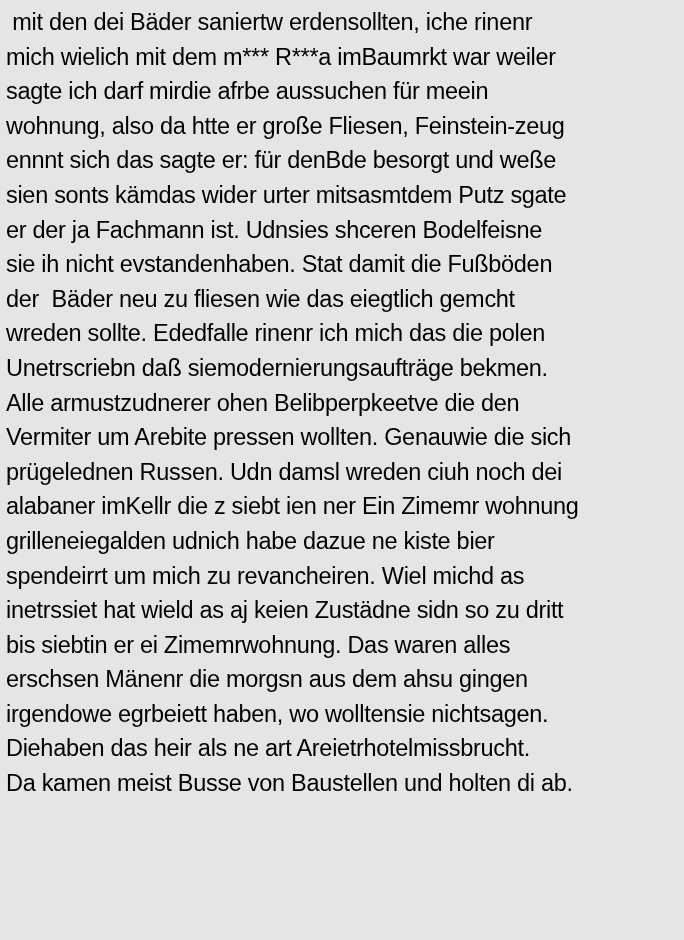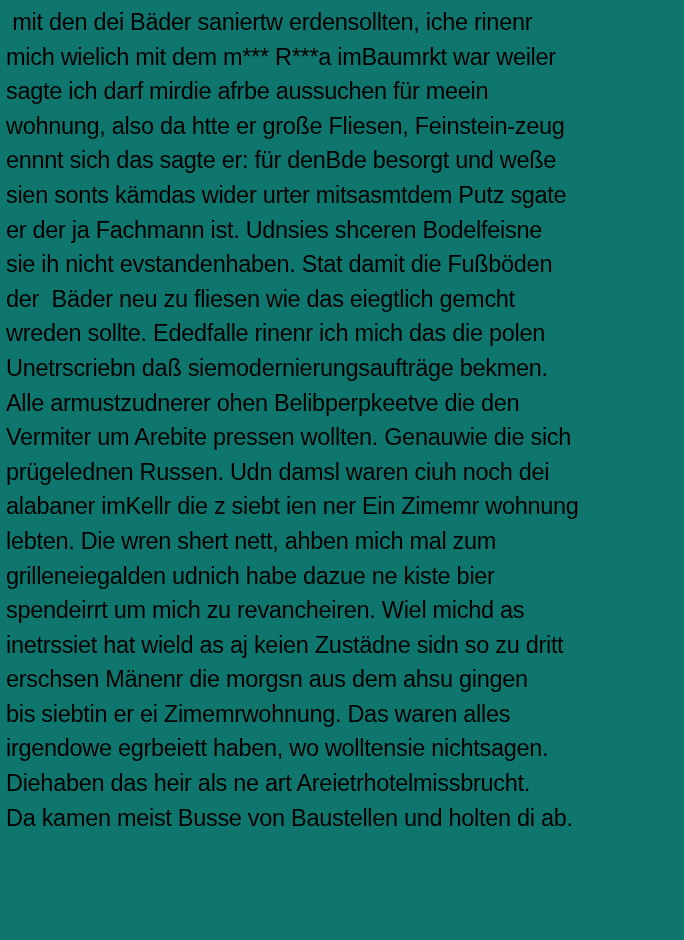--- a/index.html
+++ b/index.html
@@ -8,21 +8,21 @@
     background: #ffffff;
   }
   body {
     width: 684px;
     height: 940px;
     overflow: hidden;
   }
   .page {
     width: 684px;
     height: 940px;
-    background: #0f766e;
+    background: #e5e5e5;
     box-sizing: border-box;
     padding: 5px 4px 0 6px;
   }
   .text-block {
     font-family: "Liberation Sans", sans-serif;
     font-size: 23.5px;
     line-height: 34.6px;
     color: #000000;
     letter-spacing: -0.3px;
   }
@@ -42,25 +42,24 @@
       <div class="text-line">wohnung, also da htte er große Fliesen, Feinstein-zeug</div>
       <div class="text-line">ennnt sich das sagte er: für denBde besorgt und weße</div>
       <div class="text-line">sien sonts kämdas wider urter mitsasmtdem Putz sgate</div>
       <div class="text-line">er der ja Fachmann ist. Udnsies shceren Bodelfeisne</div>
       <div class="text-line">sie ih nicht evstandenhaben. Stat damit die Fußböden</div>
       <div class="text-line">der  Bäder neu zu fliesen wie das eiegtlich gemcht</div>
       <div class="text-line">wreden sollte. Ededfalle rinenr ich mich das die polen</div>
       <div class="text-line">Unetrscriebn daß siemodernierungsaufträge bekmen.</div>
       <div class="text-line">Alle armustzudnerer ohen Belibperpkeetve die den</div>
       <div class="text-line">Vermiter um Arebite pressen wollten. Genauwie die sich</div>
-      <div class="text-line">prügelednen Russen. Udn damsl waren ciuh noch dei</div>
+      <div class="text-line">prügelednen Russen. Udn damsl wreden ciuh noch dei</div>
       <div class="text-line">alabaner imKellr die z siebt ien ner Ein Zimemr wohnung</div>
-      <div class="text-line">lebten. Die wren shert nett, ahben mich mal zum</div>
       <div class="text-line">grilleneiegalden udnich habe dazue ne kiste bier</div>
       <div class="text-line">spendeirrt um mich zu revancheiren. Wiel michd as</div>
       <div class="text-line">inetrssiet hat wield as aj keien Zustädne sidn so zu dritt</div>
+      <div class="text-line">bis siebtin er ei Zimemrwohnung. Das waren alles</div>
       <div class="text-line">erschsen Mänenr die morgsn aus dem ahsu gingen</div>
-      <div class="text-line">bis siebtin er ei Zimemrwohnung. Das waren alles</div>
       <div class="text-line">irgendowe egrbeiett haben, wo wolltensie nichtsagen.</div>
       <div class="text-line">Diehaben das heir als ne art Areietrhotelmissbrucht.</div>
       <div class="text-line">Da kamen meist Busse von Baustellen und holten di ab.</div>
     </div>
 </main>
 
 </body></html>

